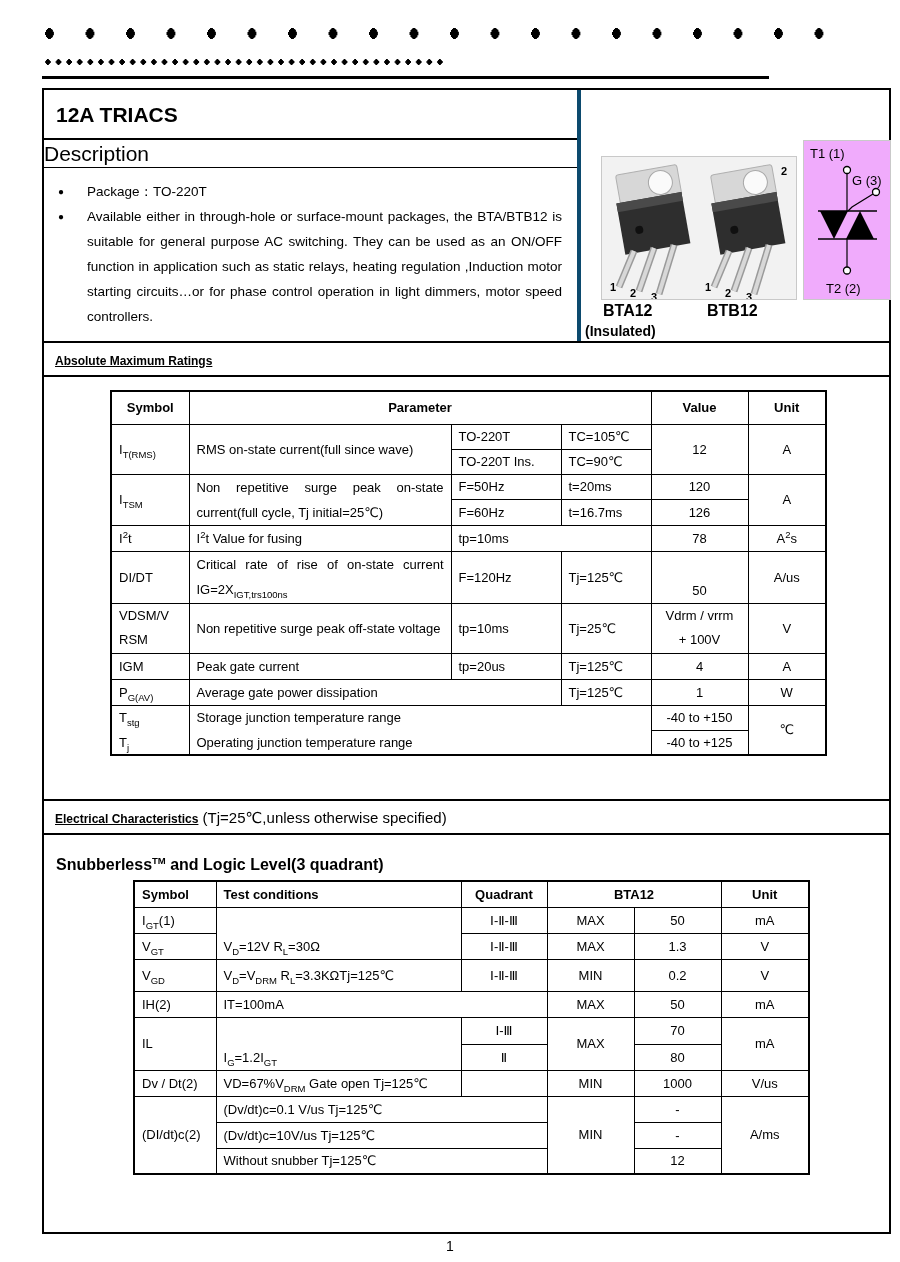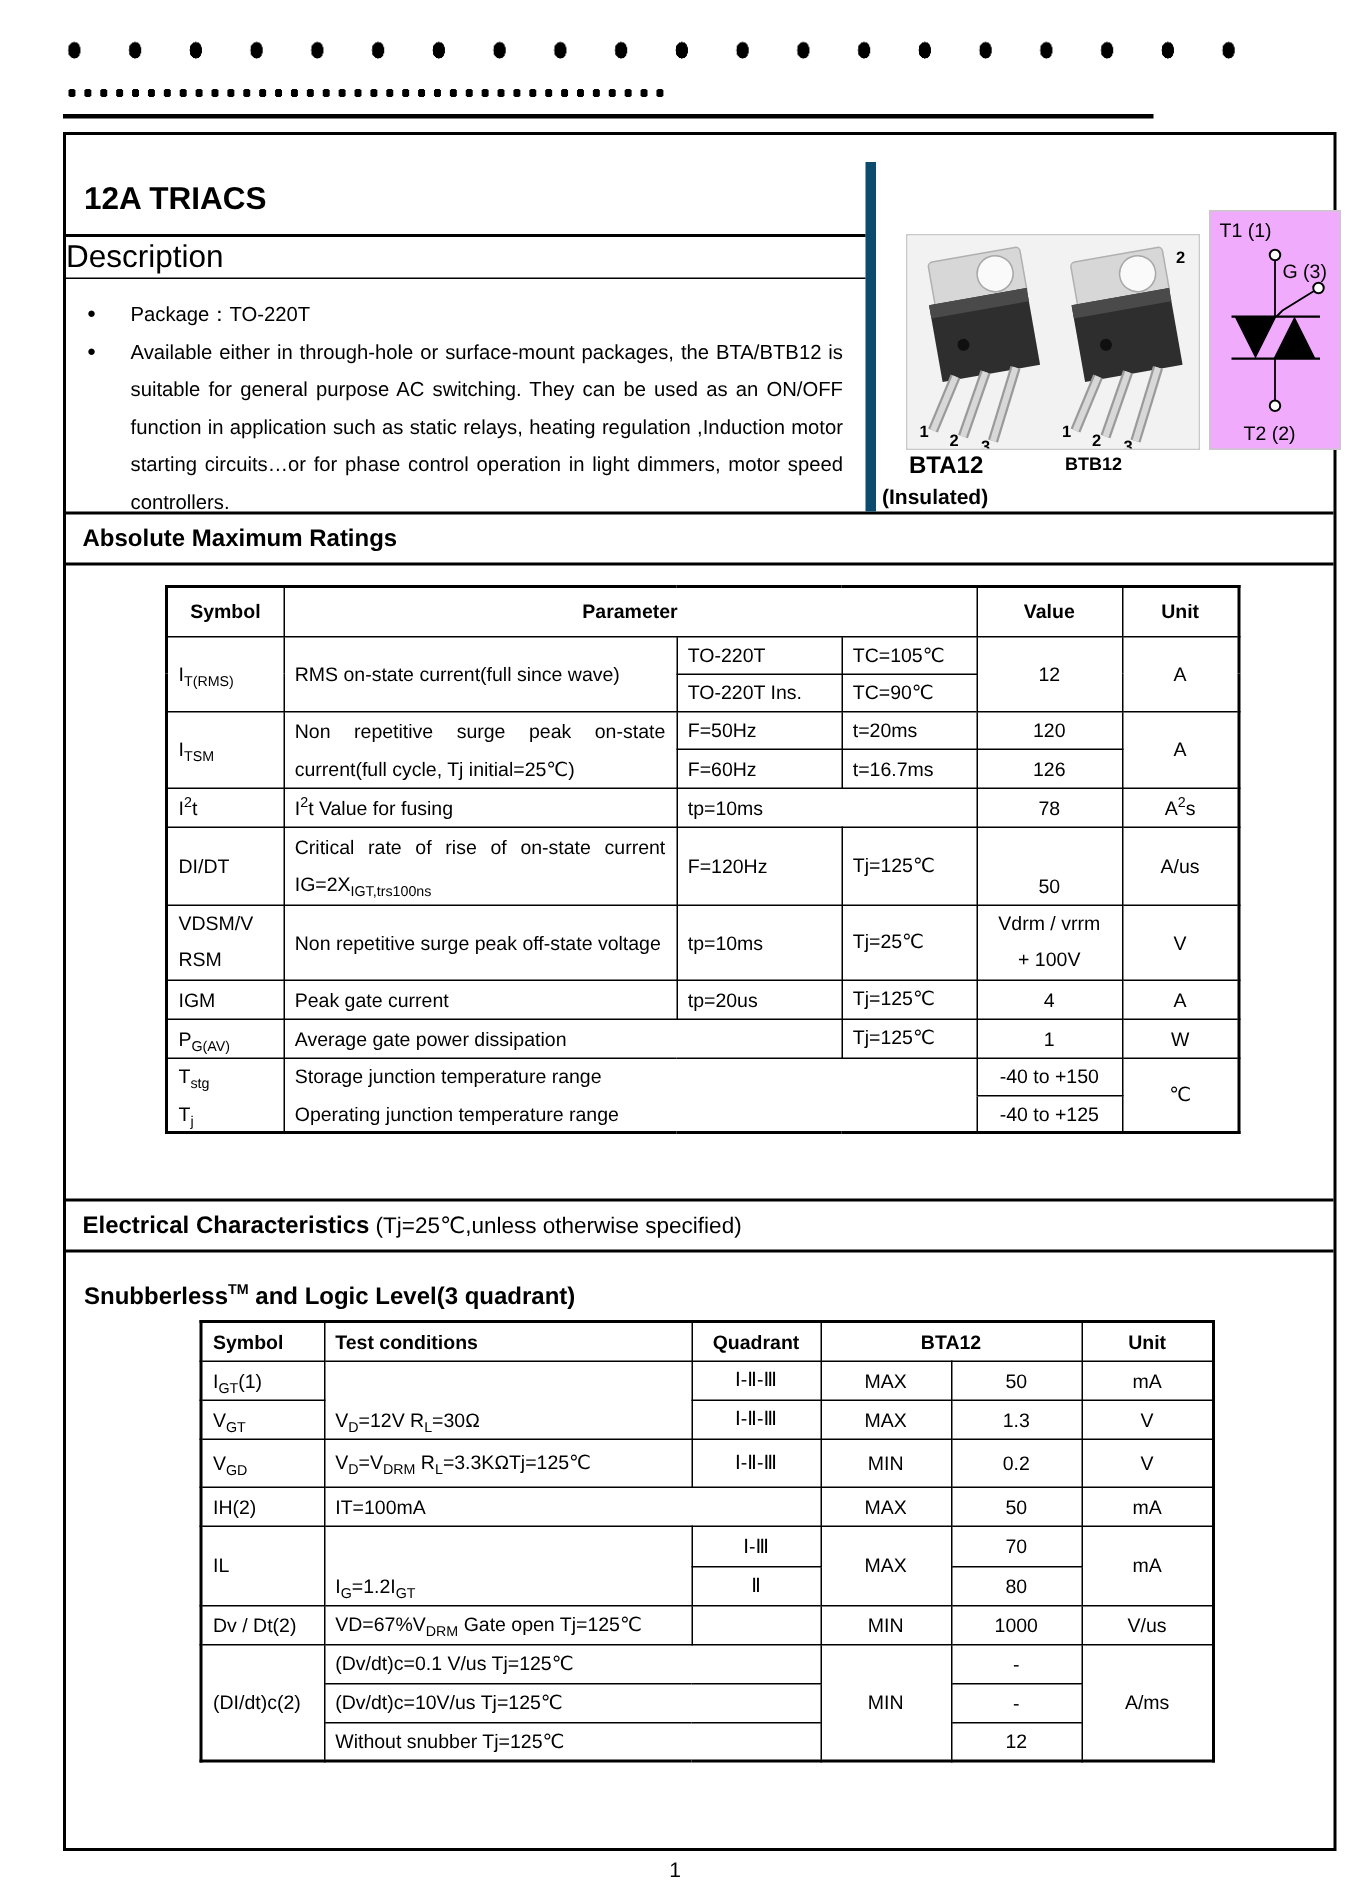--- a/index.html
+++ b/index.html
@@ -14,40 +14,40 @@
     background-size:40.5px 13px;background-repeat:repeat-x;}
   .dots-sm{position:absolute;left:45px;top:58px;width:399px;height:8px;
     background-image:radial-gradient(ellipse 2.6px 2.9px at 3px 4px,#000 98%,transparent 100%);
     background-size:10.6px 8px;background-repeat:repeat-x;}
   .rule{position:absolute;left:42px;top:76px;width:727px;height:3px;background:#000;}
 
   .doc{position:absolute;left:42px;top:88px;width:845px;height:1142px;border:2px solid #000;background:#fff;}
   .title-bar{height:47px;line-height:49px;border-bottom:2px solid #000;font-size:22px;font-weight:bold;padding-left:12px;letter-spacing:0.2px;}
 
   .cols{display:flex;border-bottom:2px solid #000;height:251px;}
-  .left-col{width:533px;border-right:7px solid #0c4a6e;margin-top:18px;}
+  .left-col{width:533px;border-right:4px solid #0c4a6e;}
   .right-col{flex:1;position:relative;}
 
   .product-heading{height:48px;line-height:50px;border-bottom:2px solid #000;font-size:21px;font-weight:bold;padding-left:12px;}
   .desc-heading{height:27px;line-height:28px;border-bottom:1px solid #000;font-size:21px;padding-left:0;}
   .bullets{padding:11px 15px 0 14px;}
   .bullet{display:flex;font-size:13.5px;line-height:25.4px;}
   .bullet .dot{width:29px;flex:none;font-size:10px;}
   .bullet .txt{flex:1;}
   .bullet .txt.just{text-align:justify;}
 
   .drawing-title{padding:9px 0 0 10px;font-size:15px;}
   .pkg-box{position:absolute;left:20px;top:66px;width:194px;height:142px;border:1px solid #c9c9c9;background:#fdfdfd;}
   .sym-box{position:absolute;left:222px;top:50px;width:86px;height:158px;border:1px solid #c9c9c9;background:#f0abfc;}
   .pkg-label-a{position:absolute;left:22px;top:212px;font-weight:bold;font-size:16px;}
-  .pkg-label-b{position:absolute;left:126px;top:212px;font-weight:bold;font-size:12px;}
+  .pkg-label-b{position:absolute;left:126px;top:212px;font-weight:bold;font-size:16px;}
   .insulated{position:absolute;left:4px;top:233px;font-size:14px;font-weight:bold;}
 
   .banner{height:32px;line-height:33px;border-bottom:2px solid #000;padding-left:11px;font-size:16px;}
-  .banner b{font-size:16px;}
+  .banner b{font-size:12px;text-decoration:underline;}
   .banner .rest{font-weight:normal;font-size:15px;}
   .sec1{height:409px;border-bottom:2px solid #000;}
   .sec2{height:353px;}
   .subheading{padding:21px 0 0 12px;font-size:16px;font-weight:bold;}
 
   table{border-collapse:collapse;table-layout:fixed;font-size:13px;border:2px solid #000;}
   td{border:1px solid #000;padding:0 7px;vertical-align:middle;word-wrap:break-word;}
   .t1{width:715px;margin:13px 0 0 66px;}
   .t2{width:675px;margin:6px 0 0 89px;}
   tr.h td{font-weight:bold;text-align:center;}

